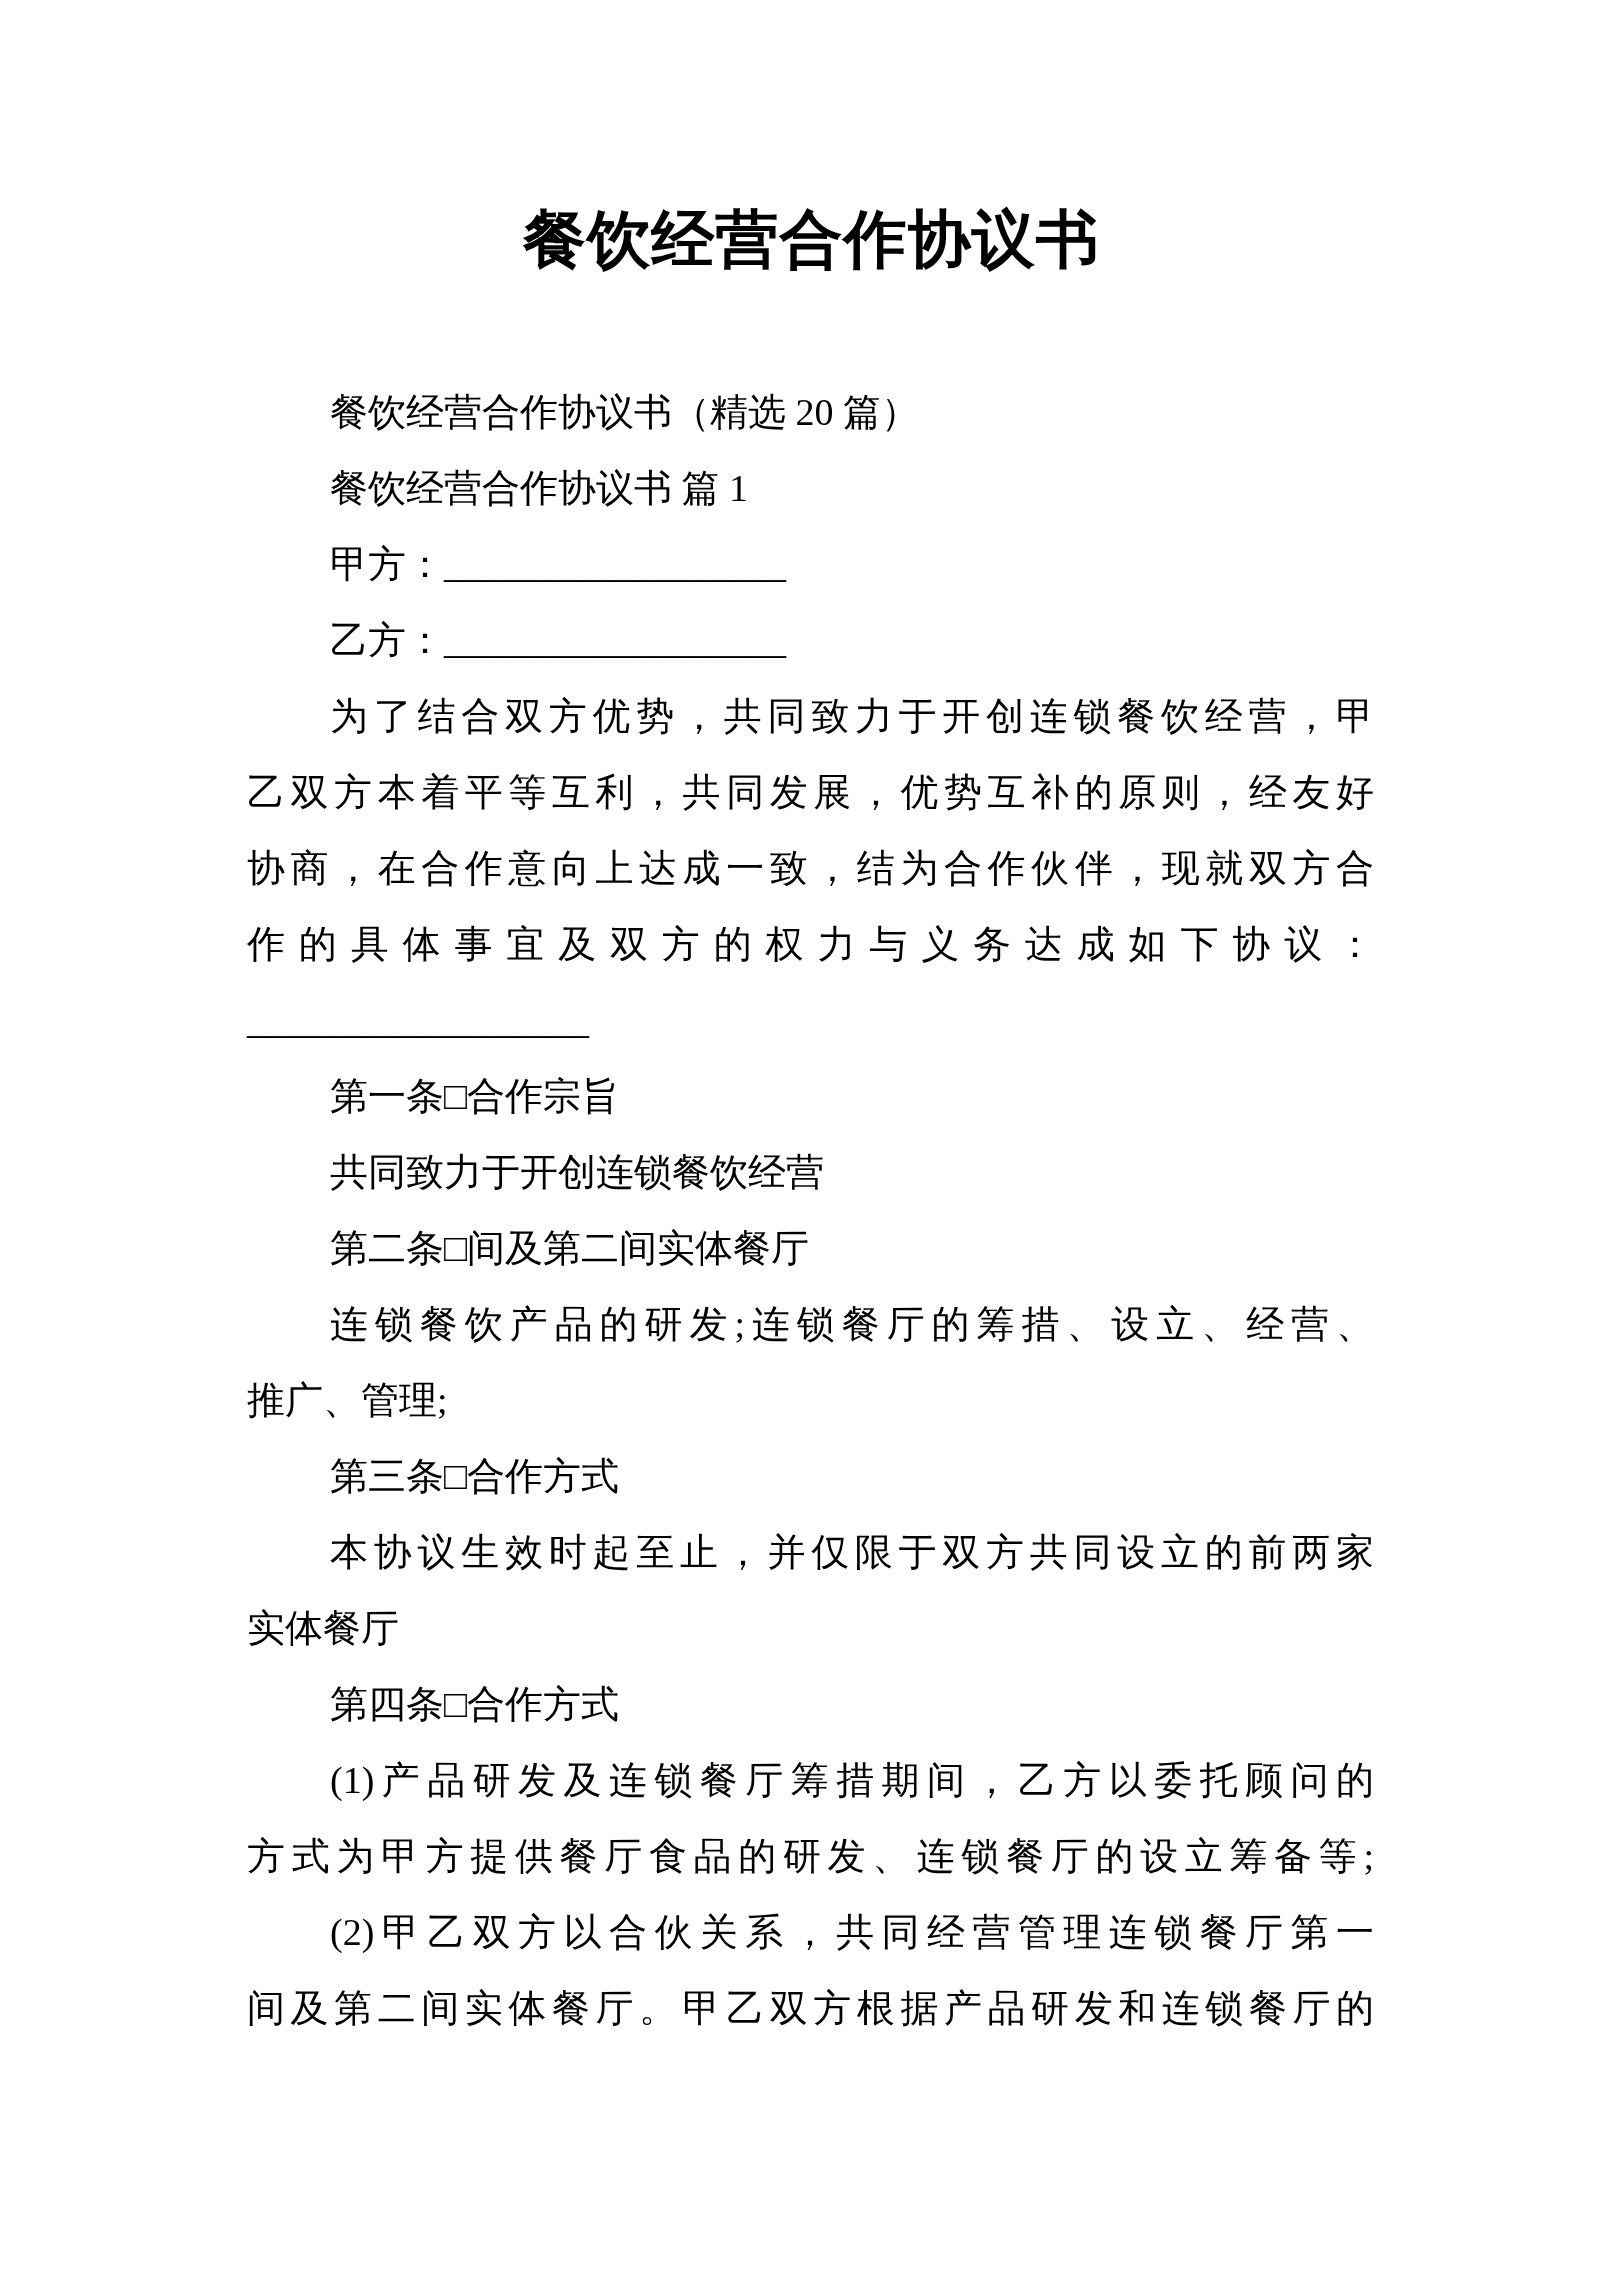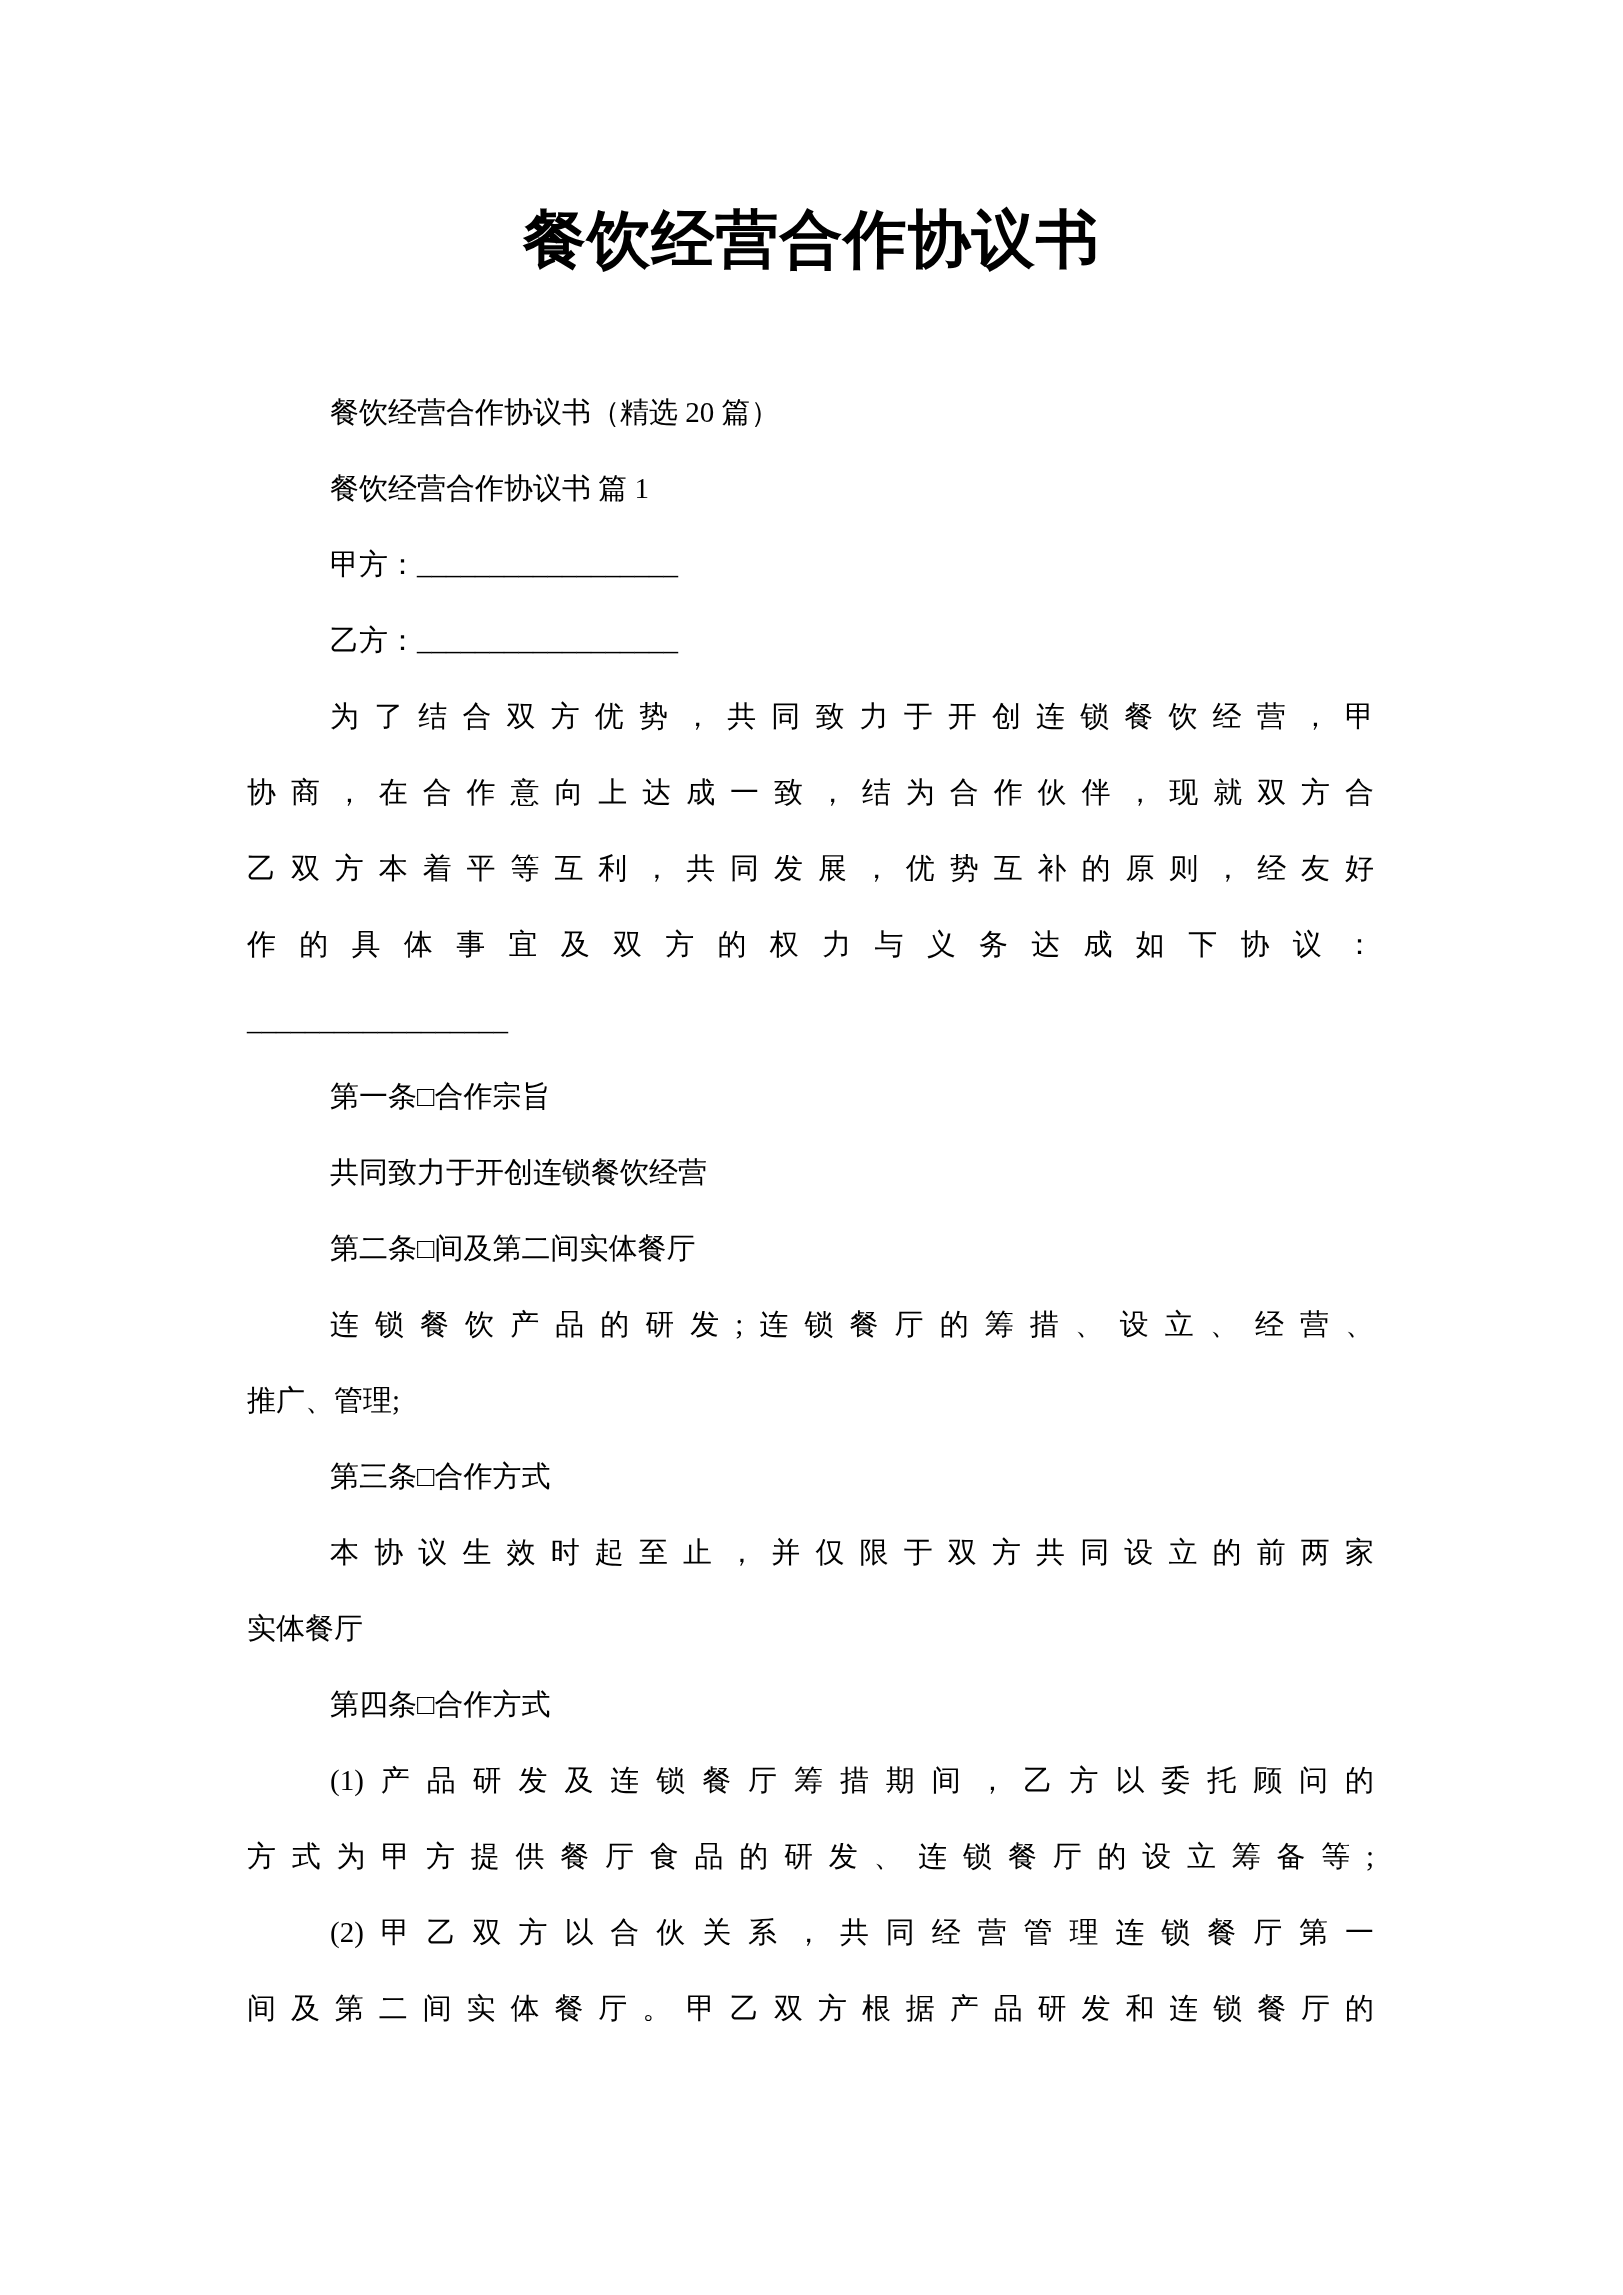--- a/index.html
+++ b/index.html
@@ -27,21 +27,21 @@
       line-height: 1.1;
       font-weight: 700;
       letter-spacing: 1.1px;
       white-space: nowrap;
     }
     .doc-body {
       position: absolute;
       top: 374px;
       left: 247px;
       width: 1127px;
-      font-size: 29px;
+      font-size: 38px;
       line-height: 76px;
     }
     .line {
       min-height: 76px;
       white-space: normal;
     }
     .indent {
       text-indent: 83px;
     }
     .justify {
@@ -56,22 +56,22 @@
 
   <h1 class="doc-title">餐饮经营合作协议书</h1>
 
   <div class="doc-body">
 
     <div class="line indent">餐饮经营合作协议书（精选 20 篇）</div>
     <div class="line indent">餐饮经营合作协议书 篇 1</div>
     <div class="line indent">甲方：__________________</div>
     <div class="line indent">乙方：__________________</div>
     <div class="line indent justify">为了结合双方优势，共同致力于开创连锁餐饮经营，甲</div>
+    <div class="line justify">乙双方本着平等互利，共同发展，优势互补的原则，经友好</div>
     <div class="line justify">协商，在合作意向上达成一致，结为合作伙伴，现就双方合</div>
-    <div class="line justify">乙双方本着平等互利，共同发展，优势互补的原则，经友好</div>
     <div class="line justify">作 的 具 体 事 宜 及 双 方 的 权 力 与 义 务 达 成 如 下 协 议 ：</div>
     <div class="line">__________________</div>
     <div class="line indent">第一条□合作宗旨</div>
     <div class="line indent">共同致力于开创连锁餐饮经营</div>
     <div class="line indent">第二条□间及第二间实体餐厅</div>
     <div class="line indent justify">连锁餐饮产品的研发;连锁餐厅的筹措、设立、经营、</div>
     <div class="line">推广、管理;</div>
     <div class="line indent">第三条□合作方式</div>
     <div class="line indent justify">本协议生效时起至止，并仅限于双方共同设立的前两家</div>
     <div class="line">实体餐厅</div>

